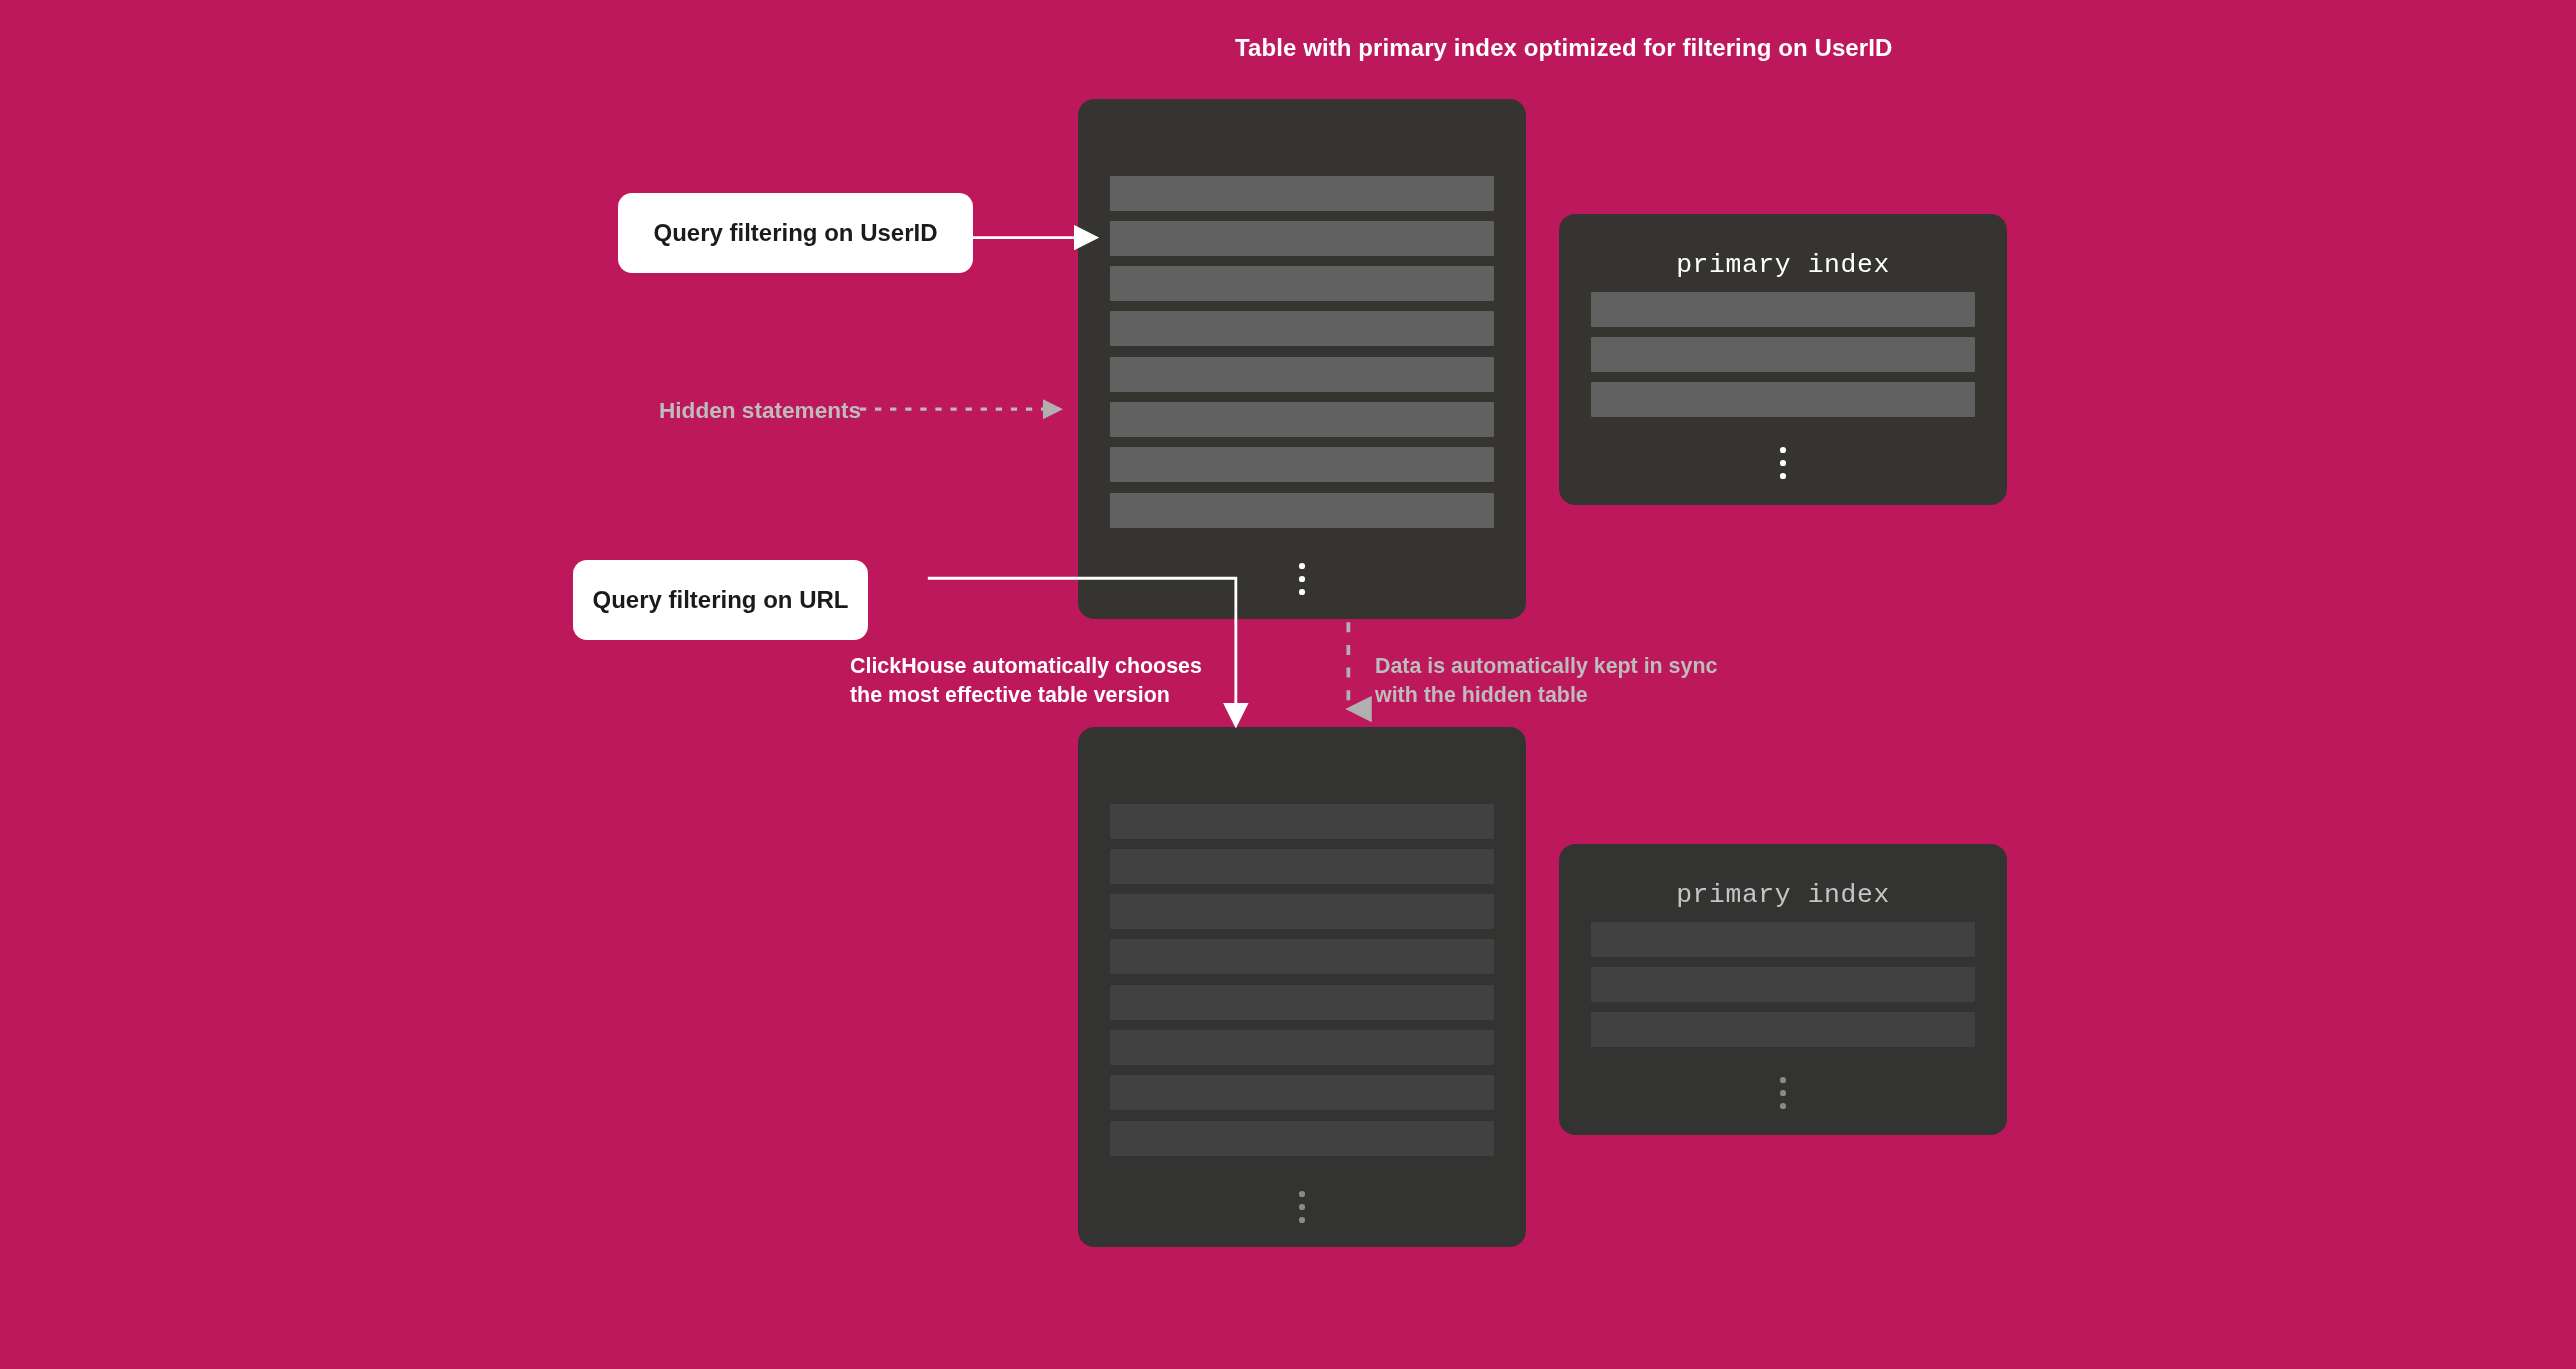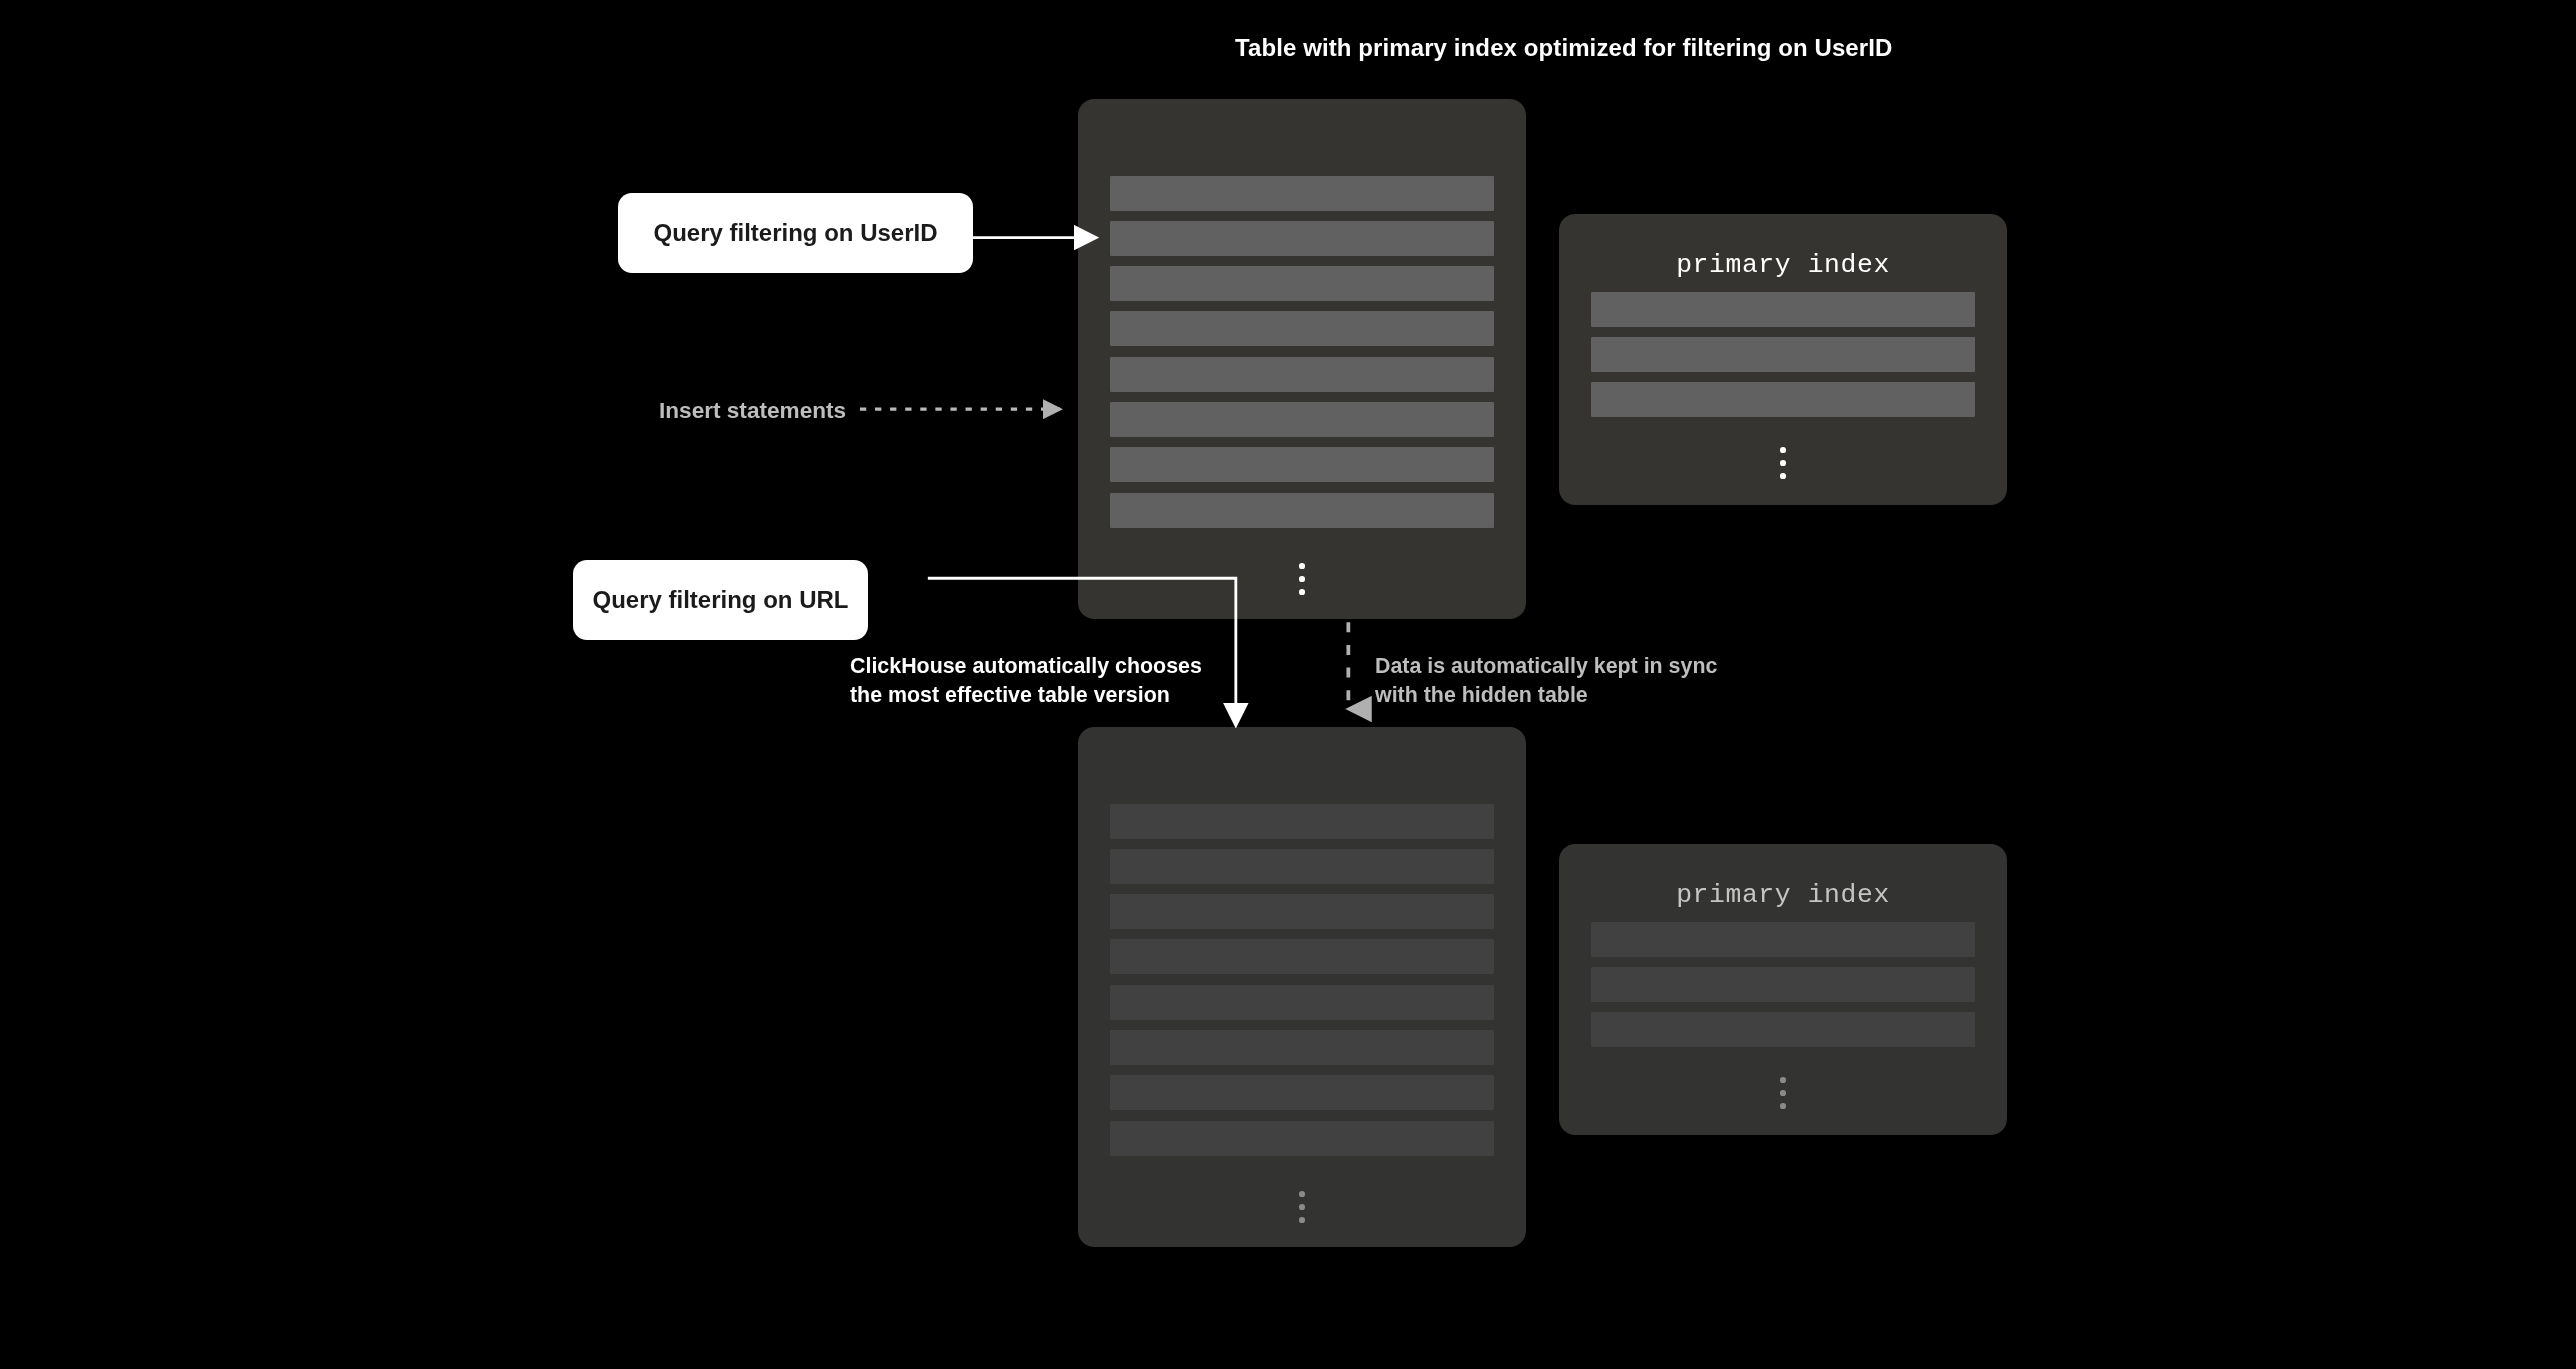--- a/index.html
+++ b/index.html
@@ -4,21 +4,21 @@
 <style>
   html, body {
     margin: 0;
     padding: 0;
     background: #1e1f1a;
   }
   #stage {
     position: relative;
     width: 2576px;
     height: 1369px;
-    background: #000000;
+    background: #be185d;
     overflow: hidden;
     font-family: "Liberation Sans", sans-serif;
   }
 
   
   .caption {
     position: absolute;
     color: #ffffff;
     font-weight: bold;
     font-size: 24px;
@@ -228,21 +228,21 @@
   </svg>
 
   <div class="callout" id="callout-userid">
     <span>Query filtering on UserID</span>
   </div>
 
   <div class="callout" id="callout-url">
     <span>Query filtering on URL</span>
   </div>
 
-  <div class="annot" id="annot-insert">Insert statements</div>
+  <div class="annot" id="annot-insert">Hidden statements</div>
 
   <div class="annot" id="annot-sync">Data is automatically kept in sync
 with the hidden table</div>
 
   <div class="annot" id="annot-chooses">ClickHouse automatically chooses
 the most effective table version</div>
 
 </div>
 
 

